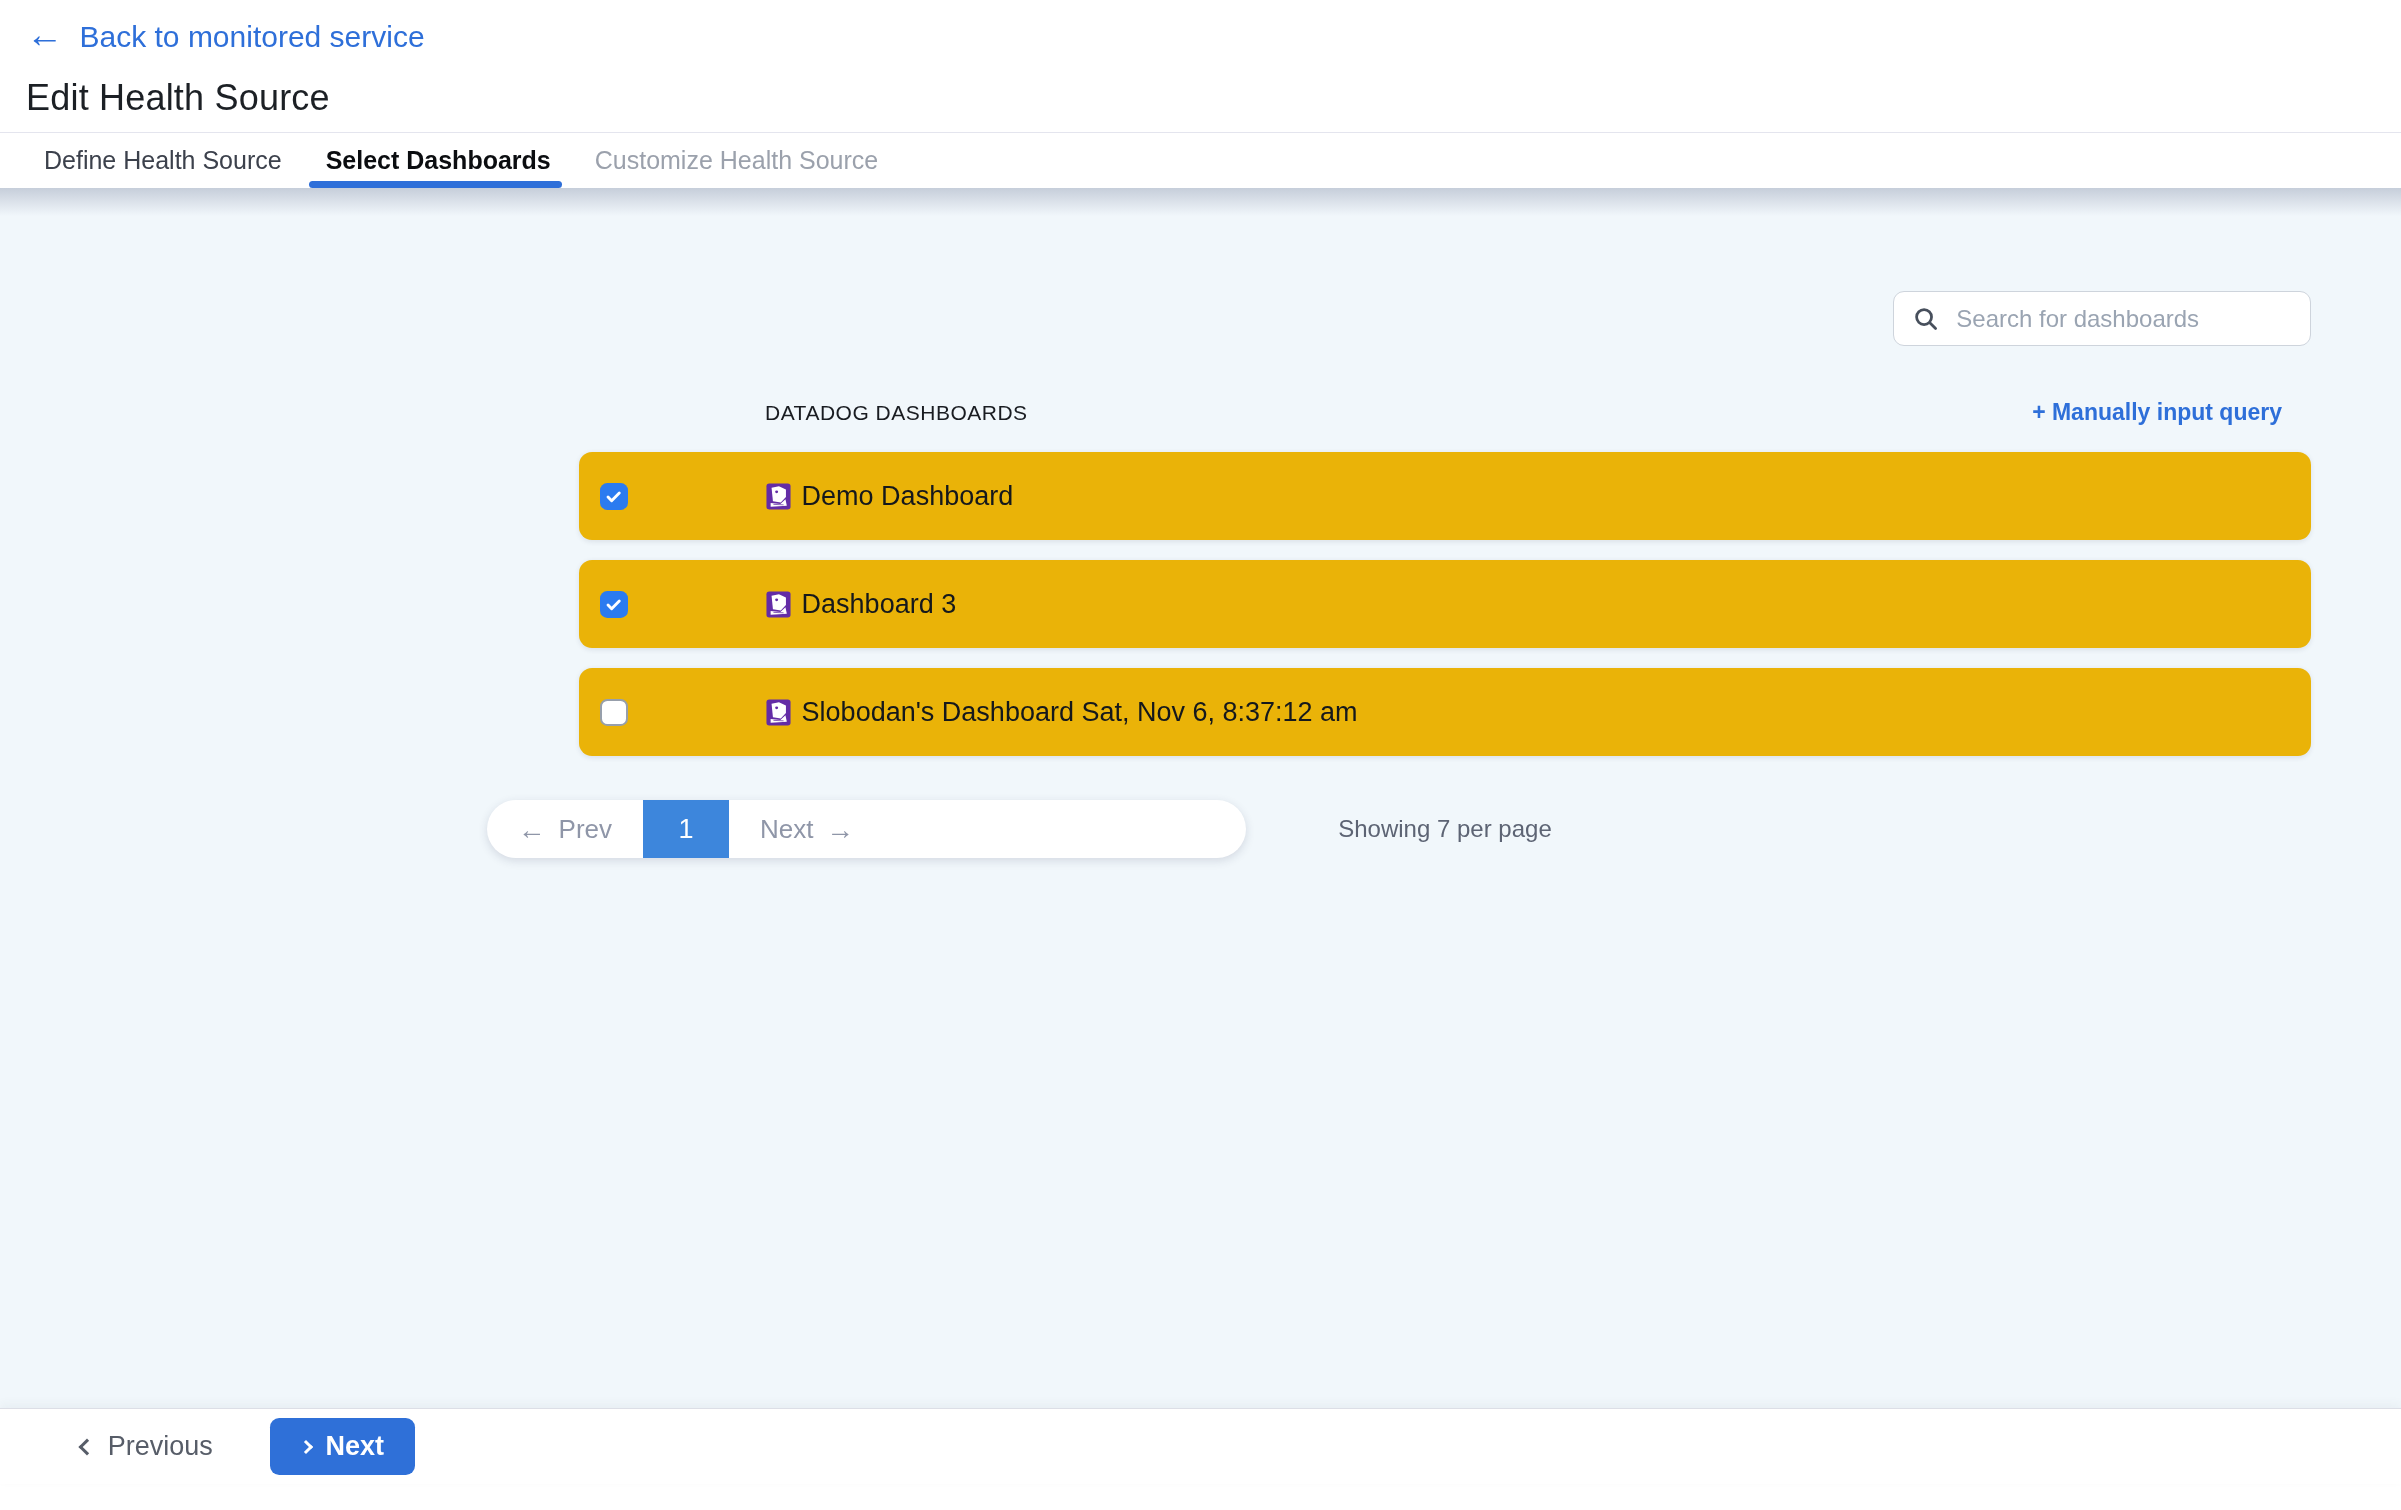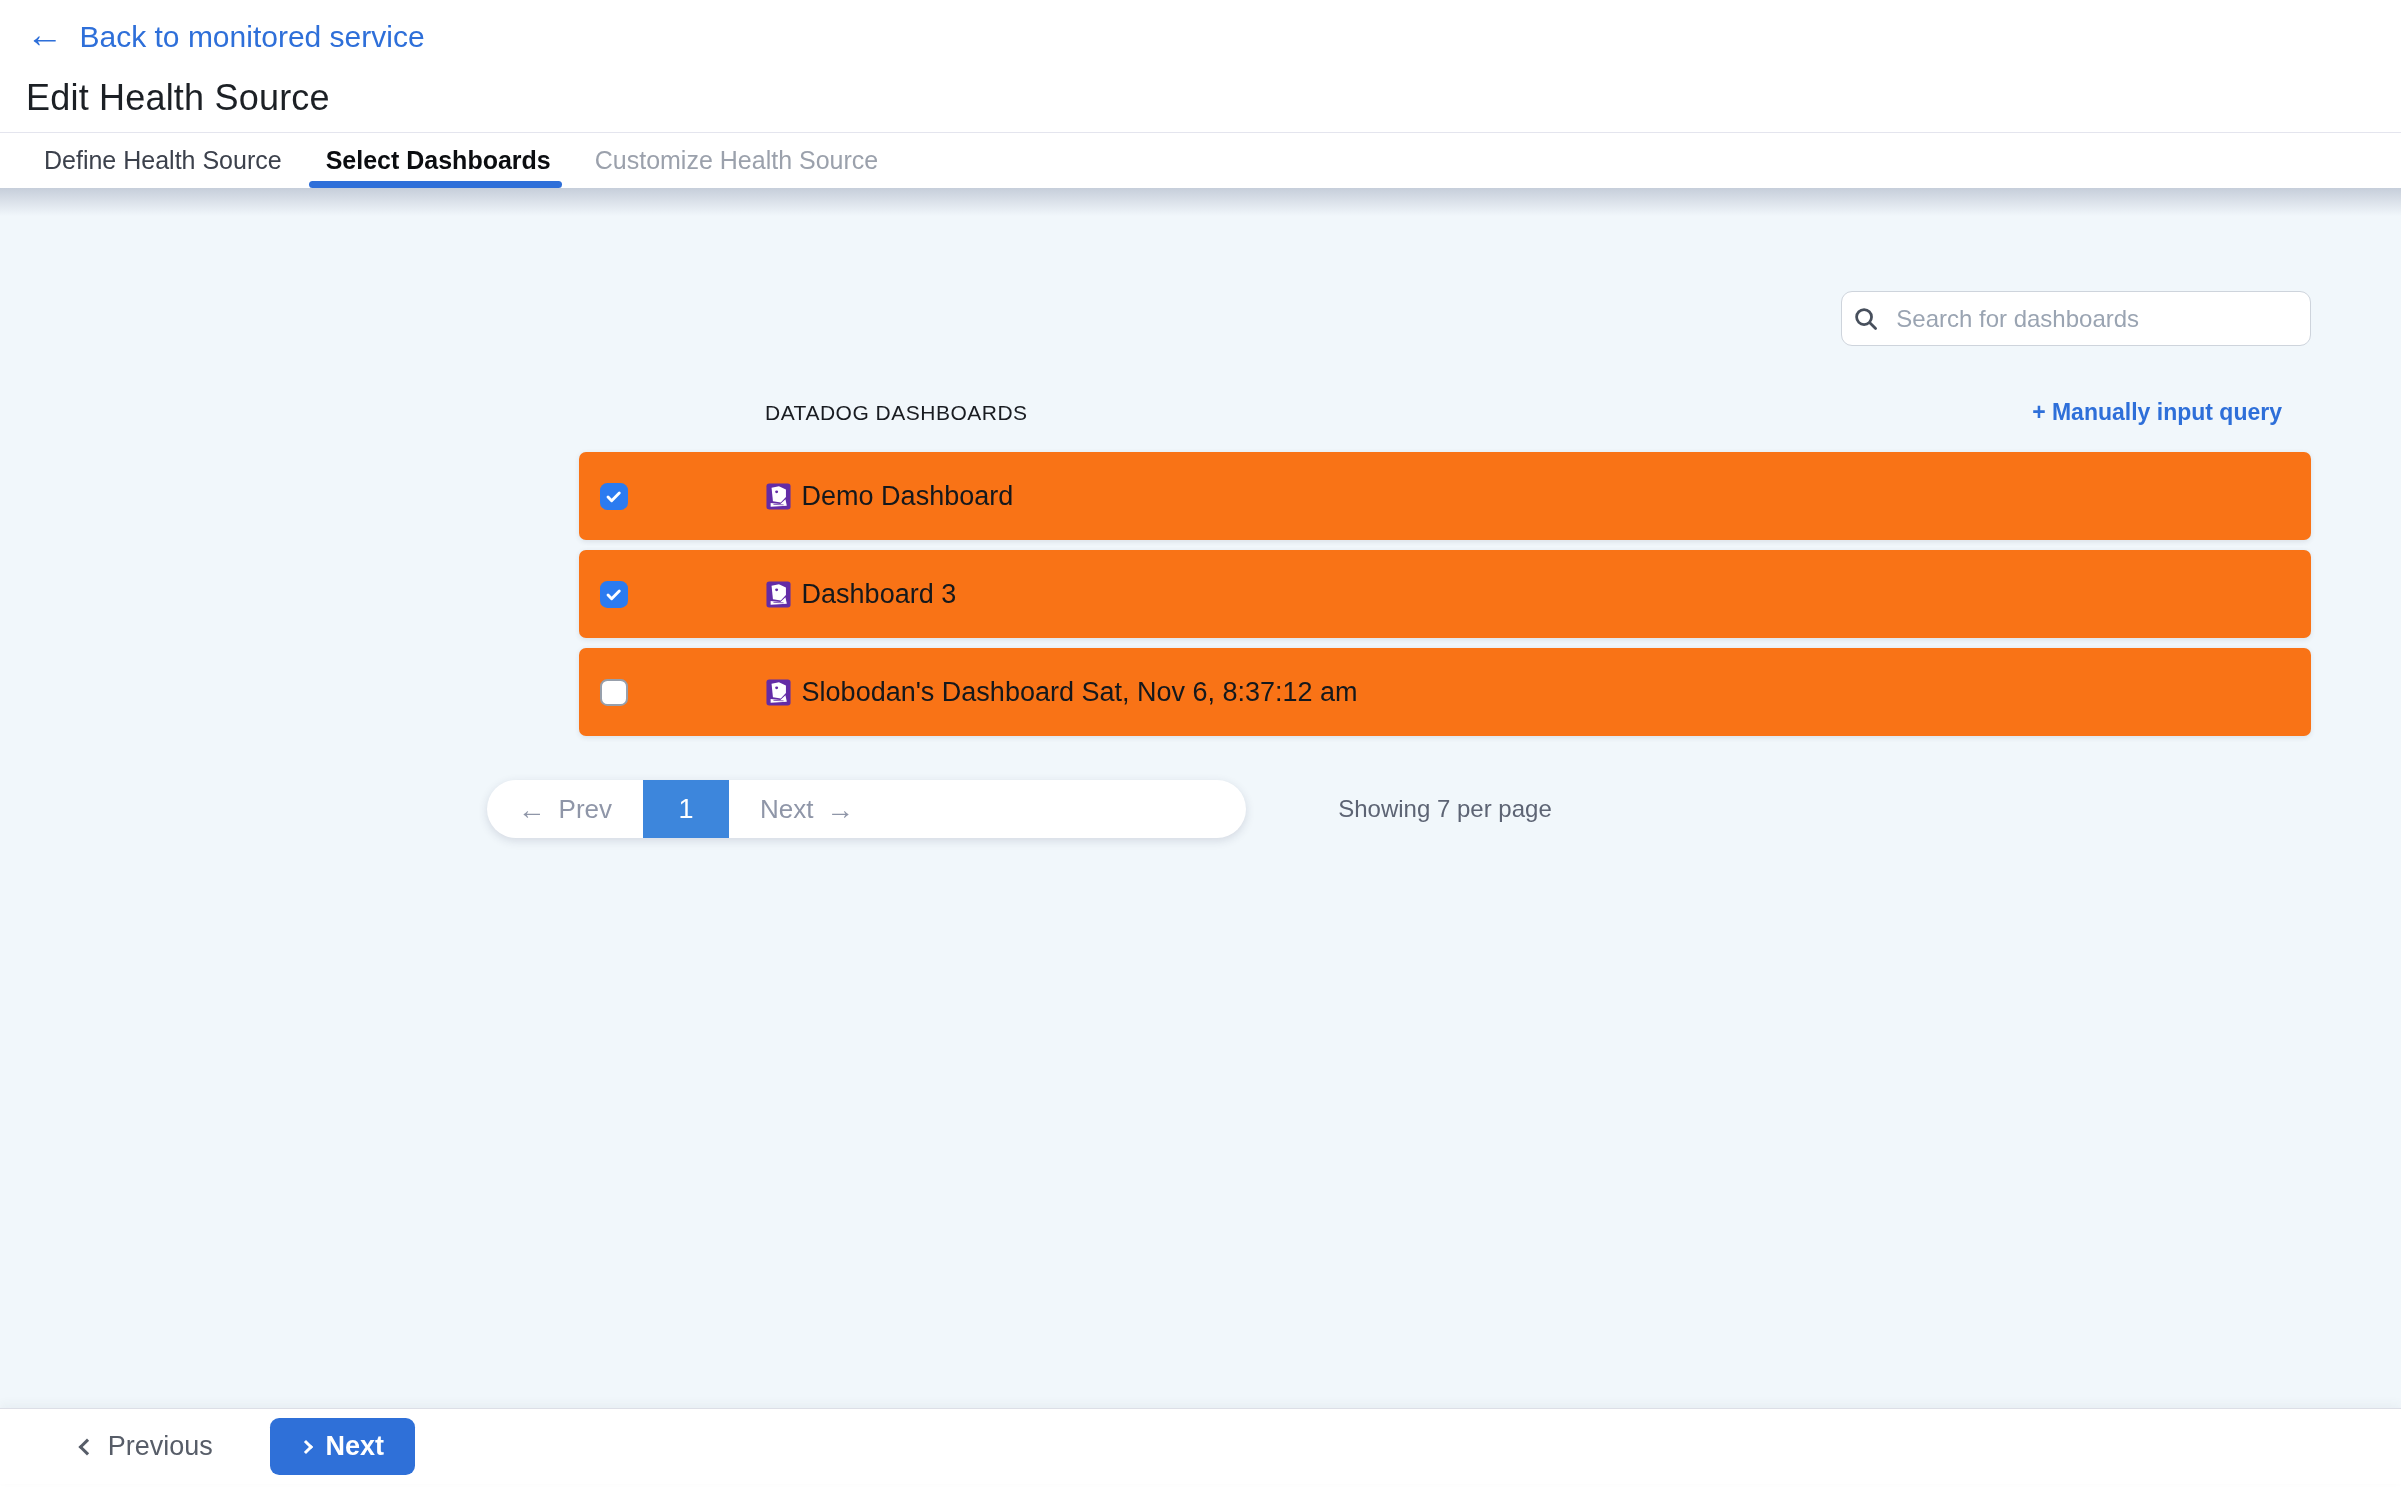--- a/index.html
+++ b/index.html
@@ -30,35 +30,35 @@
   .tab.disabled{color:#9ba1ac;cursor:default;}
   .tab.active::after{content:"";position:absolute;bottom:0;left:-16.5px;right:-11px;height:7.3px;
     background:var(--blue);border-radius:7.3px;}
 
   
   .content{background:var(--content-bg);height:1220px;position:relative;}
   .content::before{content:"";position:absolute;top:0;left:0;right:0;height:27.6px;
     background:linear-gradient(rgba(128,138,164,0.38),rgba(128,138,164,0));pointer-events:none;}
 
   .search-row{display:flex;justify-content:flex-end;padding:103px 90px 0 0;}
-  .searchbox{width:470px;height:55px;background:#fff;border:1.8px solid #ced4dc;border-radius:11px;
-    display:flex;align-items:center;padding:0 10px;gap:14.7px;}
+  .searchbox{width:418px;height:55px;background:#fff;border:1.8px solid #ced4dc;border-radius:11px;
+    display:flex;align-items:center;padding:0 18px;gap:14.7px;}
   .searchbox input{border:none;outline:none;flex:1;font-size:24px;color:#1f232a;
     background:transparent;font-family:inherit;min-width:0;}
   .searchbox input::placeholder{color:#9aa4b2;}
   .search-icon{flex:0 0 auto;display:flex;}
 
   .list-wrap{margin:0 90px 0 579px;}
   .list-header{display:flex;justify-content:space-between;align-items:center;
     margin-top:53px;padding:0 29px 0 186px;}
   .col-header{font-size:21px;font-weight:400;color:#191c21;letter-spacing:0.5px;}
   .manual-link{font-size:23px;font-weight:700;color:var(--blue);text-decoration:none;cursor:pointer;}
 
   .list{margin-top:26px;}
-  .row-card{height:88px;background:#f97316;border-radius:7px;margin-bottom:10px;
+  .row-card{height:88px;background:#eab308;border-radius:13px;margin-bottom:20px;
     box-shadow:0 1.8px 5.5px rgba(40,50,80,0.10);display:flex;align-items:center;cursor:pointer;}
   .checkbox{width:27.6px;height:27.6px;margin-left:21px;border-radius:7.3px;flex:0 0 auto;cursor:pointer;}
   .checkbox.unchecked{border:2.8px solid #979fab;background:#fff;}
   .checkbox.checked{background:var(--cb-blue);display:flex;align-items:center;justify-content:center;}
   .name-cell{margin-left:138px;display:flex;align-items:center;gap:11px;min-width:0;}
   .dd-icon{width:25px;height:27px;flex:0 0 auto;}
   .row-name{font-size:27px;color:#15181c;white-space:nowrap;}
 
   .pagination-row{display:grid;grid-template-columns:1fr auto 1fr;align-items:center;margin-top:44px;}
   .count{font-size:23px;font-weight:700;color:#23272e;}

